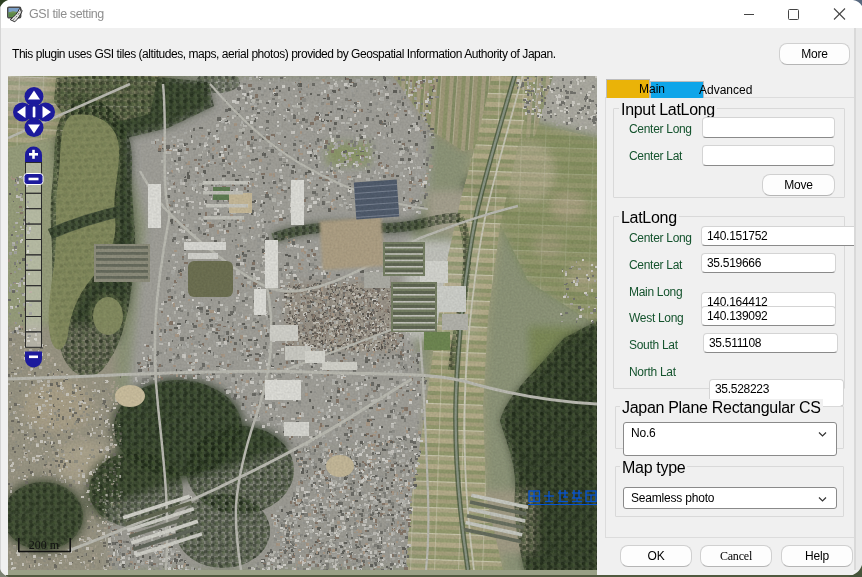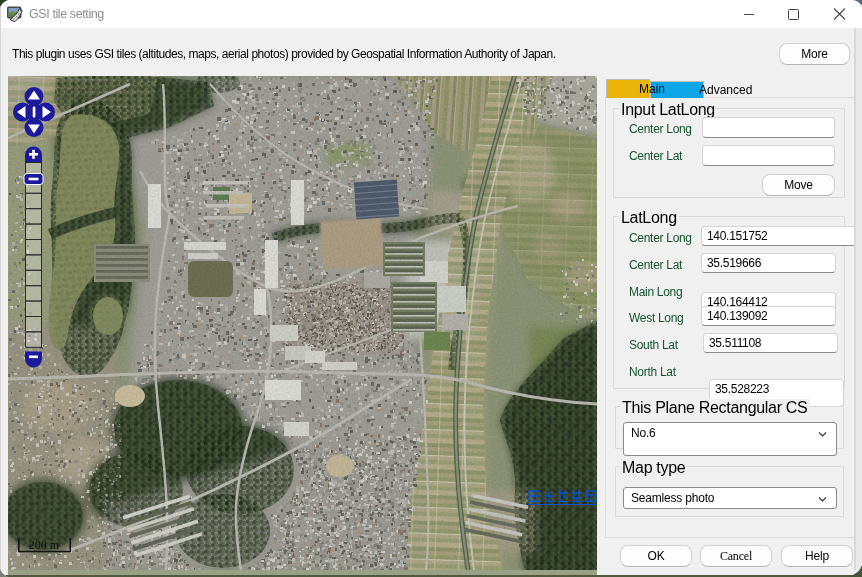--- a/index.html
+++ b/index.html
@@ -424,21 +424,21 @@
 <div class="abs lbl" style="left:629px;top:285px;">Main Long</div>
 <div class="abs fld" style="left:701px;top:292px;width:135px;height:20px;line-height:18px;">140.164412</div>
 <div class="abs lbl" style="left:629px;top:311px;">West Long</div>
 <div class="abs fld" style="left:701px;top:306px;width:135px;height:20px;line-height:18px;">140.139092</div>
 <div class="abs lbl" style="left:629px;top:338px;">South Lat</div>
 <div class="abs fld" style="left:703px;top:333px;width:135px;height:20px;line-height:18px;">35.511108</div>
 <div class="abs lbl" style="left:629px;top:365px;">North Lat</div>
 <div class="abs fld" style="left:701px;top:379px;width:135px;height:28px;line-height:18px;margin-left:8px;">35.528223</div>
 
 <div class="abs grp" style="left:615px;top:406px;width:229px;height:43px;"></div>
-<div class="abs grplbl" style="left:620px;top:399px;">This Plane Rectangular CS</div>
+<div class="abs grplbl" style="left:620px;top:399px;">Japan Plane Rectangular CS</div>
 <div class="abs cmb" style="left:623px;top:422px;width:214px;height:34px;line-height:20px;">No.6
   <svg class="chev" viewBox="0 0 9 9">
       <path d="M1 2.5 L4.5 6 L8 2.5" fill="none" stroke="#333" stroke-width="1.2"></path>
     </svg>
 </div>
 
 <div class="abs grp" style="left:615px;top:466px;width:229px;height:51px;"></div>
 <div class="abs grplbl" style="left:620px;top:459px;">Map type</div>
 <div class="abs cmb" style="left:623px;top:487px;width:214px;height:22px;line-height:20px;">Seamless photo
   <svg class="chev" viewBox="0 0 9 9">

